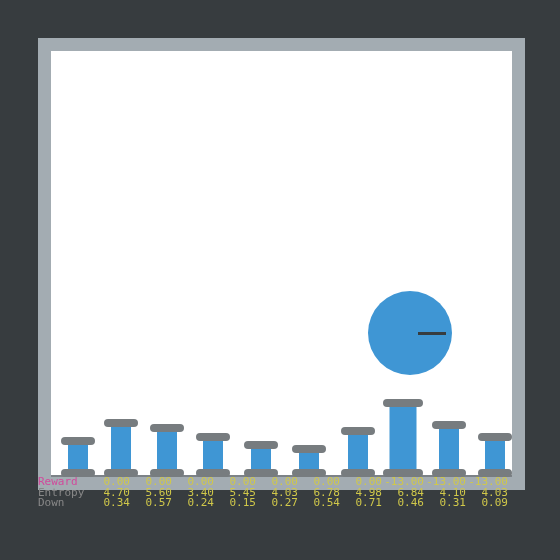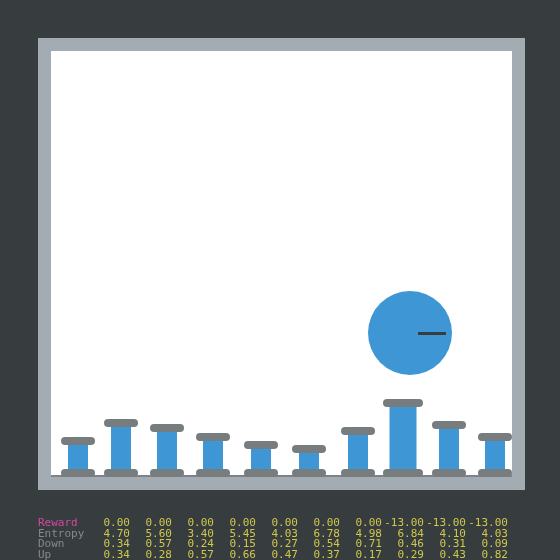--- a/index.html
+++ b/index.html
@@ -7,21 +7,21 @@
 .frame{position:absolute;left:38px;top:38px;width:487px;height:452px;background:#a3acb2}
 .canvas{position:absolute;left:13px;top:13px;width:461px;height:426px;background:#fff;overflow:hidden}
 .ground{position:absolute;left:0;right:0;bottom:0;height:2px;background:#7c8287}
 .pillar{position:absolute;bottom:0}
 .shaft{position:absolute;left:50%;transform:translateX(-50%);bottom:3px;background:#3f96d4}
 .cap{position:absolute;left:50%;transform:translateX(-50%);background:#777c7f;border-radius:4px;height:8px}
 .cap.top{}
 .cap.bot{bottom:0}
 .ball{position:absolute;border-radius:50%;background:#3f96d4}
 .eye{position:absolute;background:#373c3f;height:3px}
-.table{position:absolute;left:38px;top:518px;width:490px;line-height:10.5px}
+.table{position:absolute;left:38px;top:477px;width:490px;line-height:10.5px}
 .row{white-space:nowrap}
 .lab{display:inline-block;width:50px;color:#888}
 .lab.on{color:#d14a9c}
 .cell{display:inline-block;width:42px;text-align:right;color:#d0c84a}
 </style>
 </head>
 <body>
 
 <div class="root">
   <div class="frame">
@@ -79,15 +79,14 @@
         </div>
         <div class="ball" style="left: 317px; top: 240px; width: 84px; height: 84px;">
           <div class="eye" style="left:50px;top:41px;width:28px"></div>
         </div>
       </div>
   </div>
   <div class="table" id="table">
       <div class="row"><span class="lab on">Reward</span><span class="cell">0.00</span><span class="cell">0.00</span><span class="cell">0.00</span><span class="cell">0.00</span><span class="cell">0.00</span><span class="cell">0.00</span><span class="cell">0.00</span><span class="cell">-13.00</span><span class="cell">-13.00</span><span class="cell">-13.00</span></div>
       <div class="row"><span class="lab">Entropy</span><span class="cell">4.70</span><span class="cell">5.60</span><span class="cell">3.40</span><span class="cell">5.45</span><span class="cell">4.03</span><span class="cell">6.78</span><span class="cell">4.98</span><span class="cell">6.84</span><span class="cell">4.10</span><span class="cell">4.03</span></div>
       <div class="row"><span class="lab">Down</span><span class="cell">0.34</span><span class="cell">0.57</span><span class="cell">0.24</span><span class="cell">0.15</span><span class="cell">0.27</span><span class="cell">0.54</span><span class="cell">0.71</span><span class="cell">0.46</span><span class="cell">0.31</span><span class="cell">0.09</span></div>
-      <div class="row"><span class="lab">Up</span><span class="cell">0.34</span><span class="cell">0.28</span><span class="cell">0.57</span><span class="cell">0.66</span><span class="cell">0.47</span><span class="cell">0.37</span><span class="cell">0.17</span><span class="cell">0.29</span><span class="cell">0.43</span><span class="cell">0.82</span></div>
     </div>
 </div>
 
 </body></html>

